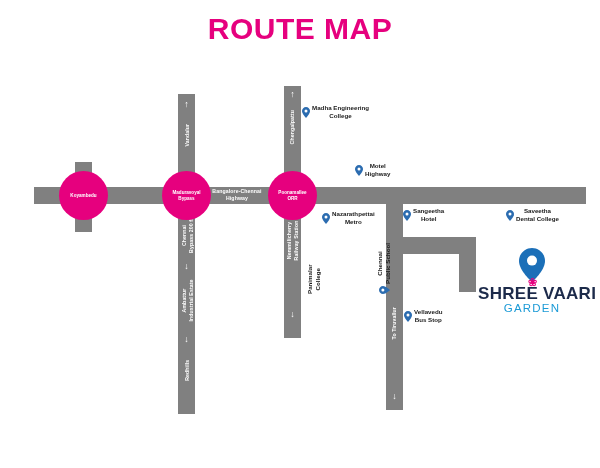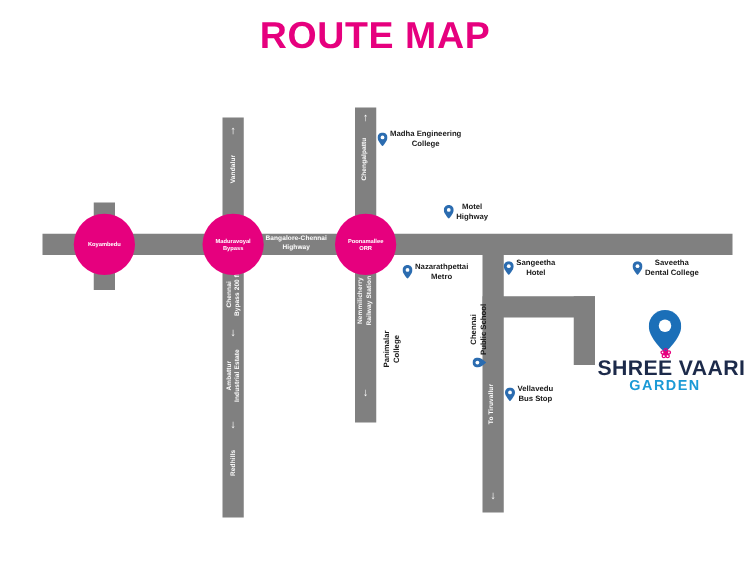--- a/index.html
+++ b/index.html
@@ -123,21 +123,21 @@
   }
   #venue-butterfly {
     position: absolute;
     left: 50px; top: -7px;
     font-size: 11px;
     color: #e6007e;
     line-height: 1;
   }
   #venue-subword {
     font-size: 11.5px;
-    font-weight: bold;
+    font-weight: normal;
     color: #1b9ad6;
     letter-spacing: 1.2px;
     margin-top: -2px;
   }
 </style>
 </head>
 <body>
 
 <div id="page">
 

